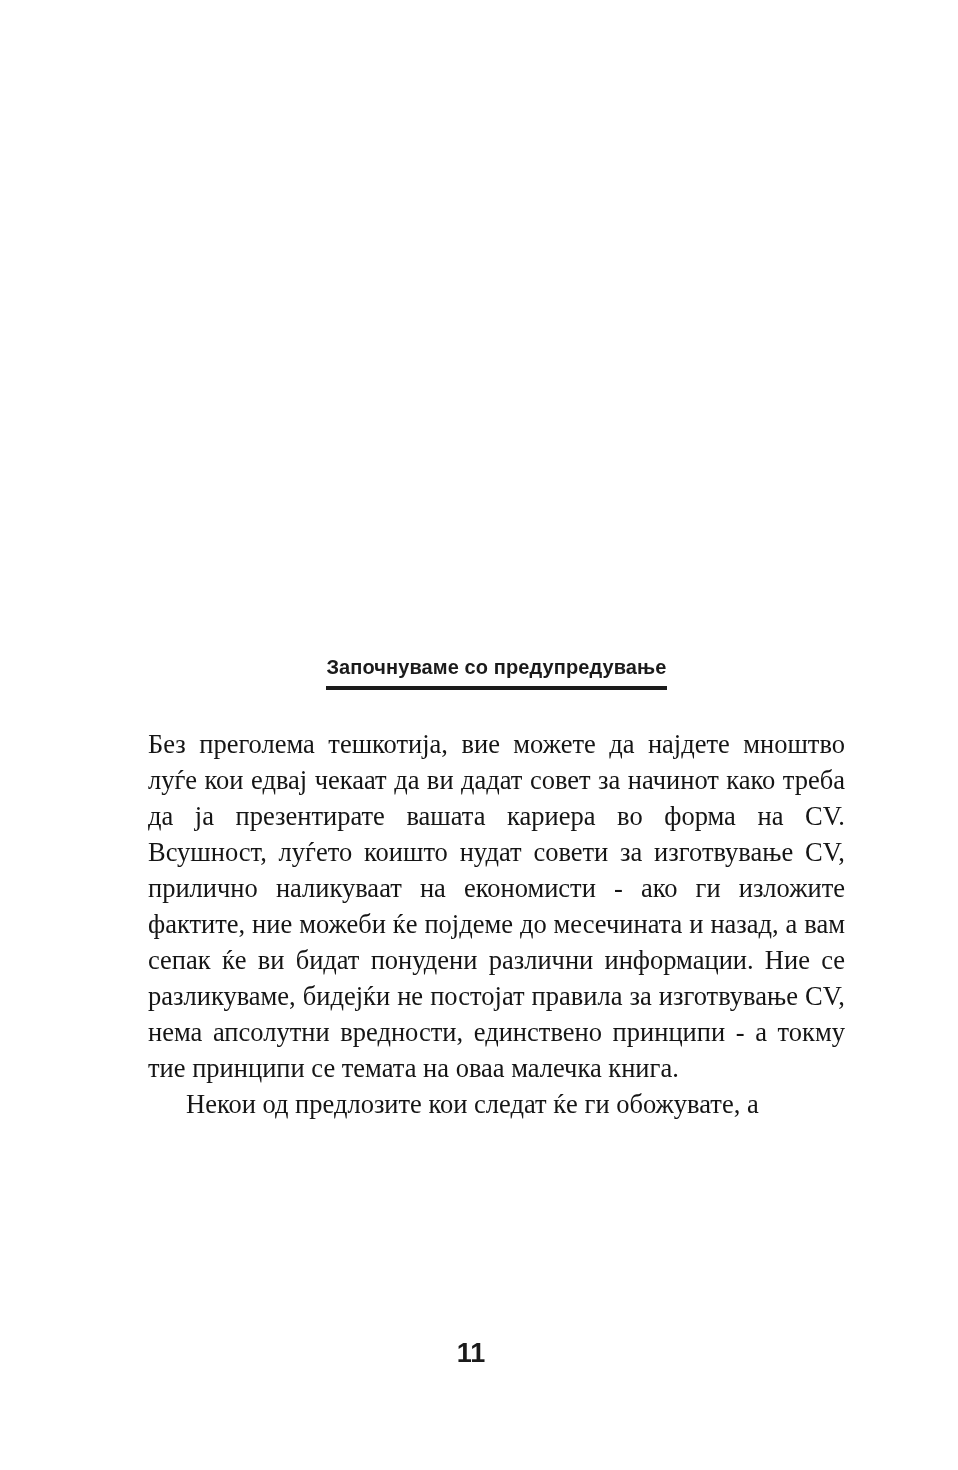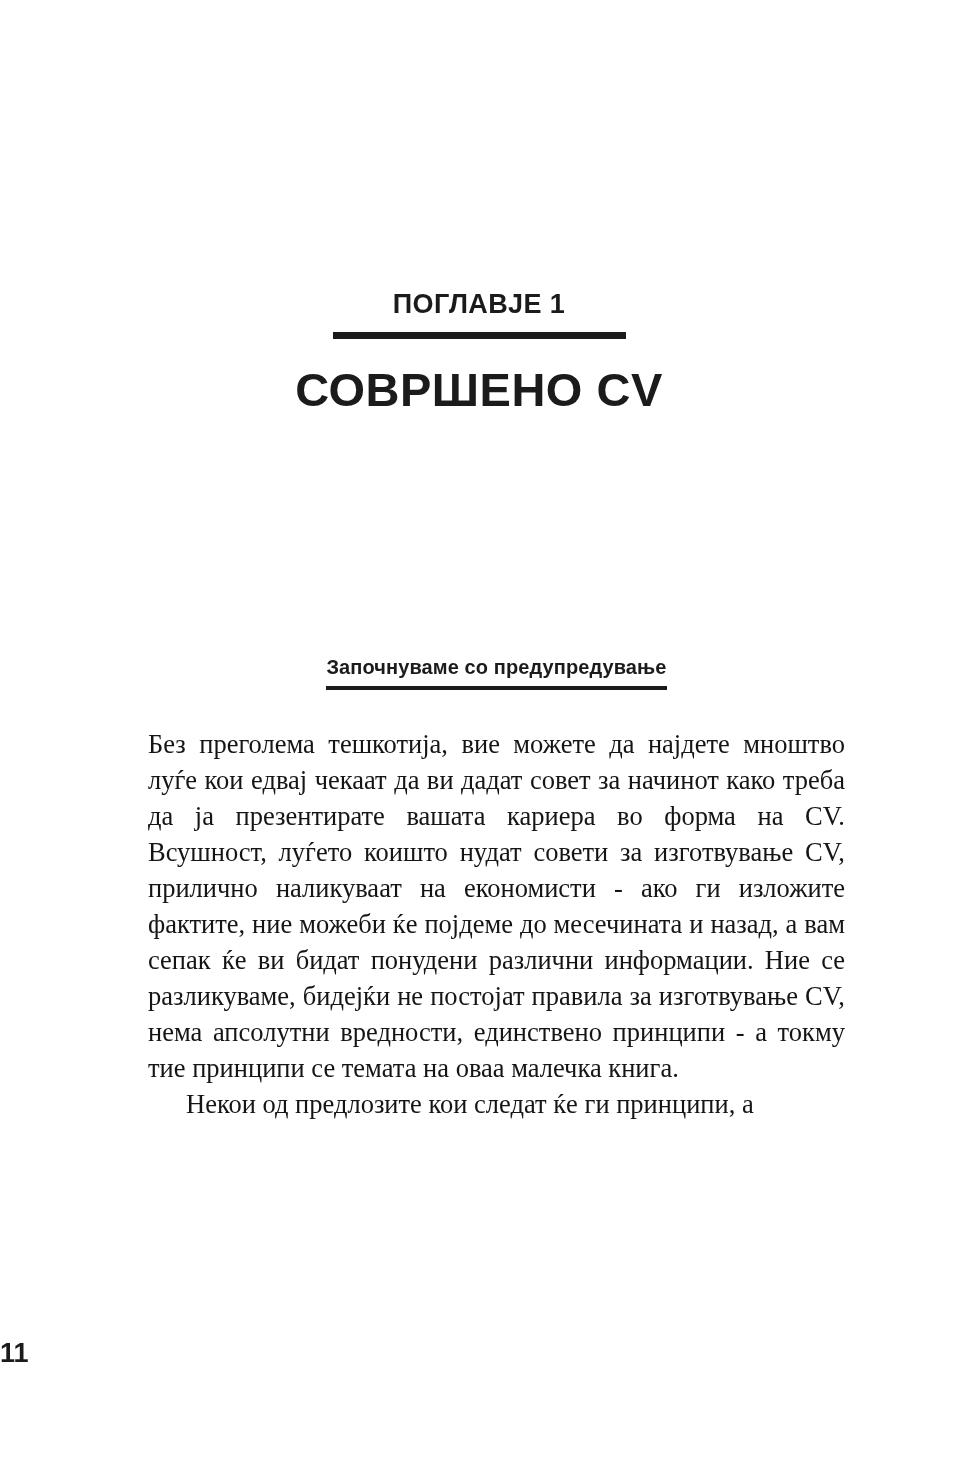--- a/index.html
+++ b/index.html
@@ -103,48 +103,44 @@
   .par-gap {
     margin-top: 20px;
   }
 
   
   .folio {
     position: absolute;
     left: 0;
     right: 0;
     top: 1337px;
+    text-align: center;
     font-family: "Liberation Sans", "DejaVu Sans", sans-serif;
     font-weight: 700;
     font-size: 27px;
     line-height: 32px;
     color: #1b1b1b;
     
     padding-right: 16px;
   }
 </style>
 </head>
 <body>
 
 <div class="page">
 
-  <header class="chapter-header">
-    <p class="chapter-eyebrow">ПОГЛАВЈЕ 1</p>
-    <hr class="chapter-rule">
-    <h1 class="chapter-title">СОВРШЕНО CV</h1>
-  </header>
 
   <main class="content">
 
 
     <div class="section-heading-wrap">
       <h2 class="section-heading">Започнуваме со предупредување</h2>
     </div>
 
     <p class="body-par par-gap">Без преголема тешкотија, вие можете да најдете мноштво луѓе кои едвај чекаат да ви дадат совет за начинот како треба да ја презентирате вашата кариера во форма на CV. Всушност, луѓето коишто нудат совети за изготвување CV, прилично наликуваат на економисти - ако ги изложите фактите, ние можеби ќе појдеме до месечината и назад, а вам сепак ќе ви бидат понудени различни информации. Ние се разликуваме, бидејќи не постојат правила за изготвување CV, нема апсолутни вредности, единствено принципи - а токму тие принципи се темата на оваа малечка книга.</p>
 
-    <p class="body-par indented">Некои од предлозите кои следат ќе ги принципи, а</p>
+    <p class="body-par indented">Некои од предлозите кои следат ќе ги обожувате, а</p>
 
   </main>
 
   <footer class="folio">11</footer>
 
 </div>
 
 </body></html>

